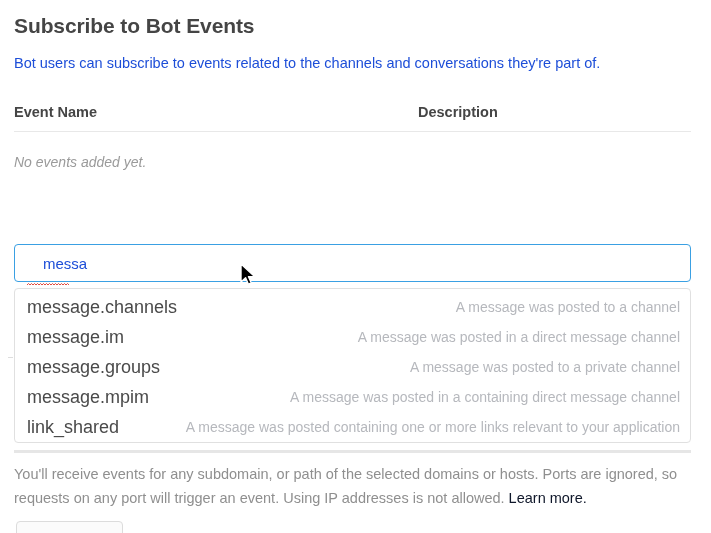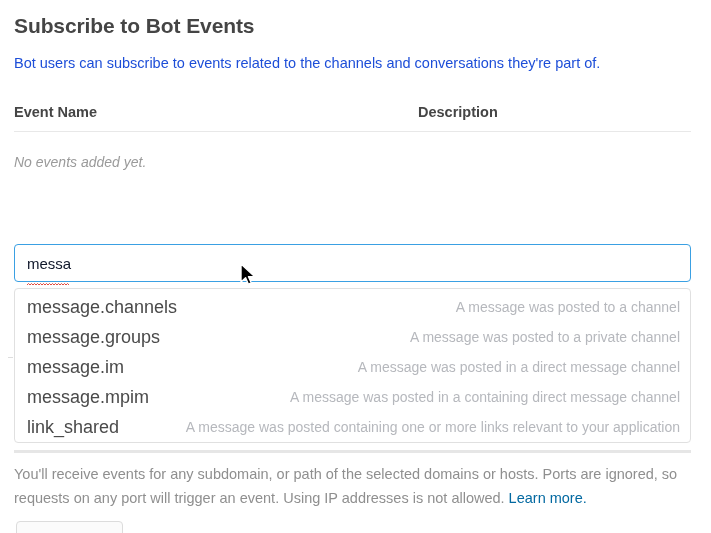--- a/index.html
+++ b/index.html
@@ -118,22 +118,22 @@
     left: 14px;
     top: 244px;
     width: 677px;
     height: 38px;
     box-sizing: border-box;
     background: #ffffff;
     border: 1px solid #3aa0e3;
     border-radius: 4px;
     font-family: "Liberation Sans", sans-serif;
     font-size: 15px;
-    color: #0f172a;
-    padding: 0 12px;
+    color: #1d4ed8;
+    padding: 0 28px;
     outline: none;
   }
   .spell-underline {
     position: absolute;
     left: 27px;
     top: 272px;
     width: 43px;
     height: 3px;
     pointer-events: none;
   }
@@ -196,21 +196,21 @@
   .help-text {
     position: absolute;
     left: 14px;
     top: 462px;
     width: 672px;
     font-size: 14.5px;
     line-height: 24px;
     color: #8f8f8f;
   }
   .help-link {
-    color: #0369a1;
+    color: #0f172a;
     text-decoration: none;
   }
 
   
   .bottom-btn {
     position: absolute;
     left: 16px;
     top: 521px;
     width: 107px;
     height: 33px;
@@ -264,26 +264,26 @@
   </span>
 
   <div class="left-artifact"></div>
 
   <div class="dropdown">
     <div class="dd-item">
       <span class="dd-name">message.channels</span>
       <span class="dd-desc">A message was posted to a channel</span>
     </div>
     <div class="dd-item">
+      <span class="dd-name">message.im</span>
+      <span class="dd-desc">A message was posted in a direct message channel</span>
+    </div>
+    <div class="dd-item">
       <span class="dd-name">message.groups</span>
       <span class="dd-desc">A message was posted to a private channel</span>
-    </div>
-    <div class="dd-item">
-      <span class="dd-name">message.im</span>
-      <span class="dd-desc">A message was posted in a direct message channel</span>
     </div>
     <div class="dd-item">
       <span class="dd-name">message.mpim</span>
       <span class="dd-desc">A message was posted in a containing direct message channel</span>
     </div>
     <div class="dd-item">
       <span class="dd-name">link_shared</span>
       <span class="dd-desc">A message was posted containing one or more links relevant to your application</span>
     </div>
   </div>

